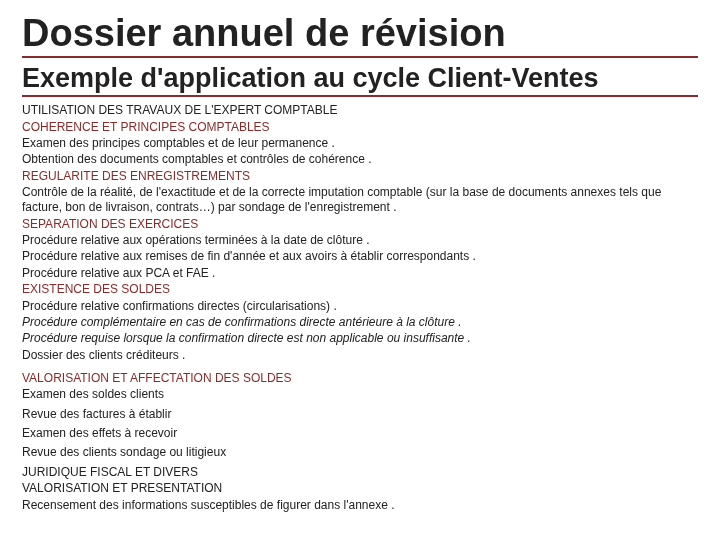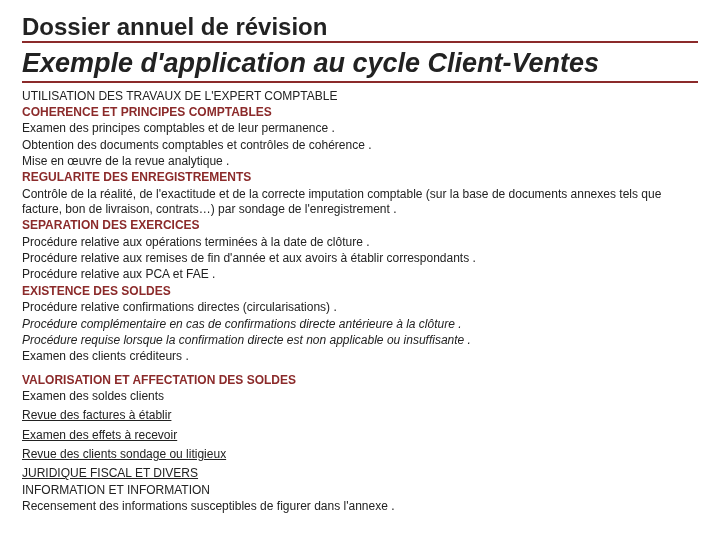--- a/index.html
+++ b/index.html
@@ -10,93 +10,90 @@
     font-family: "Trebuchet MS", "Lucida Sans", Arial, sans-serif;
     background: #fff;
     color: #222;
     overflow: hidden;
   }
   .slide {
     box-sizing: border-box;
     padding: 14px 22px 10px 22px;
   }
   .title1 {
-    font-size: 24px;
+    font-size: 38px;
     font-weight: bold;
     color: #222;
     margin: 0 0 2px 0;
     line-height: 1.05;
   }
   .title2 {
     font-size: 27px;
     font-weight: bold;
     color: #222;
     margin: 0 0 3px 0;
     line-height: 1.05;
     white-space: nowrap;
-    font-style: italic;
   }
   .rule {
     height: 2px;
     background: #8b2a2a;
     margin: 0 0 6px 0;
   }
   .body p {
     margin: 0 0 1px 0;
     font-size: 12px;
     line-height: 1.28;
     color: #222;
   }
   .body p.redb {
     color: #8b2a2a;
-    font-weight: bold;
+    font-weight: normal;
   }
   .body p.it {
     font-style: italic;
   }
   .body p.gap {
     margin-top: 8px;
   }
   .body p.gap2 {
     margin-top: 4px;
-    text-decoration: underline;
   }
 </style>
 </head>
 <body>
 
 <div class="slide">
   <div class="title1">Dossier annuel de révision</div>
   <div class="rule"></div>
   <div class="title2">Exemple d'application au cycle Client-Ventes</div>
   <div class="rule"></div>
 
   <div class="body">
     <p>UTILISATION DES TRAVAUX DE L'EXPERT COMPTABLE</p>
     <p class="redb">COHERENCE ET PRINCIPES COMPTABLES</p>
     <p>Examen des principes comptables et de leur permanence .</p>
     <p>Obtention des documents comptables et contrôles de cohérence .</p>
-    <p>Mise en œuvre de la revue analytique .</p>
     <p class="redb">REGULARITE DES ENREGISTREMENTS</p>
     <p>Contrôle de la réalité, de l'exactitude et de la correcte imputation comptable (sur la base de documents annexes tels que facture, bon de livraison, contrats…) par sondage de l'enregistrement .</p>
 
     <p class="redb">SEPARATION DES EXERCICES</p>
     <p>Procédure relative aux opérations terminées à la date de clôture .</p>
     <p>Procédure relative aux remises de fin d'année et aux avoirs à établir correspondants .</p>
     <p>Procédure relative aux PCA et FAE .</p>
     <p class="redb">EXISTENCE DES SOLDES</p>
     <p>Procédure relative confirmations directes (circularisations) .</p>
     <p class="it">Procédure complémentaire en cas de confirmations directe antérieure à la clôture .</p>
     <p class="it">Procédure requise lorsque la confirmation directe est non applicable ou insuffisante .</p>
-    <p>Examen des clients créditeurs .</p>
+    <p>Dossier des clients créditeurs .</p>
 
     <p class="redb gap">VALORISATION ET AFFECTATION DES SOLDES</p>
     <p>Examen des soldes clients</p>
     <p class="gap2">Revue des factures à établir</p>
     <p class="gap2">Examen des effets à recevoir</p>
     <p class="gap2">Revue des clients sondage ou litigieux</p>
 
     <p class="gap2">JURIDIQUE FISCAL ET DIVERS</p>
-    <p>INFORMATION ET INFORMATION</p>
+    <p>VALORISATION ET PRESENTATION</p>
     <p>Recensement des informations susceptibles de figurer dans l'annexe .</p>
 
   </div>
 </div>
 
 </body></html>

